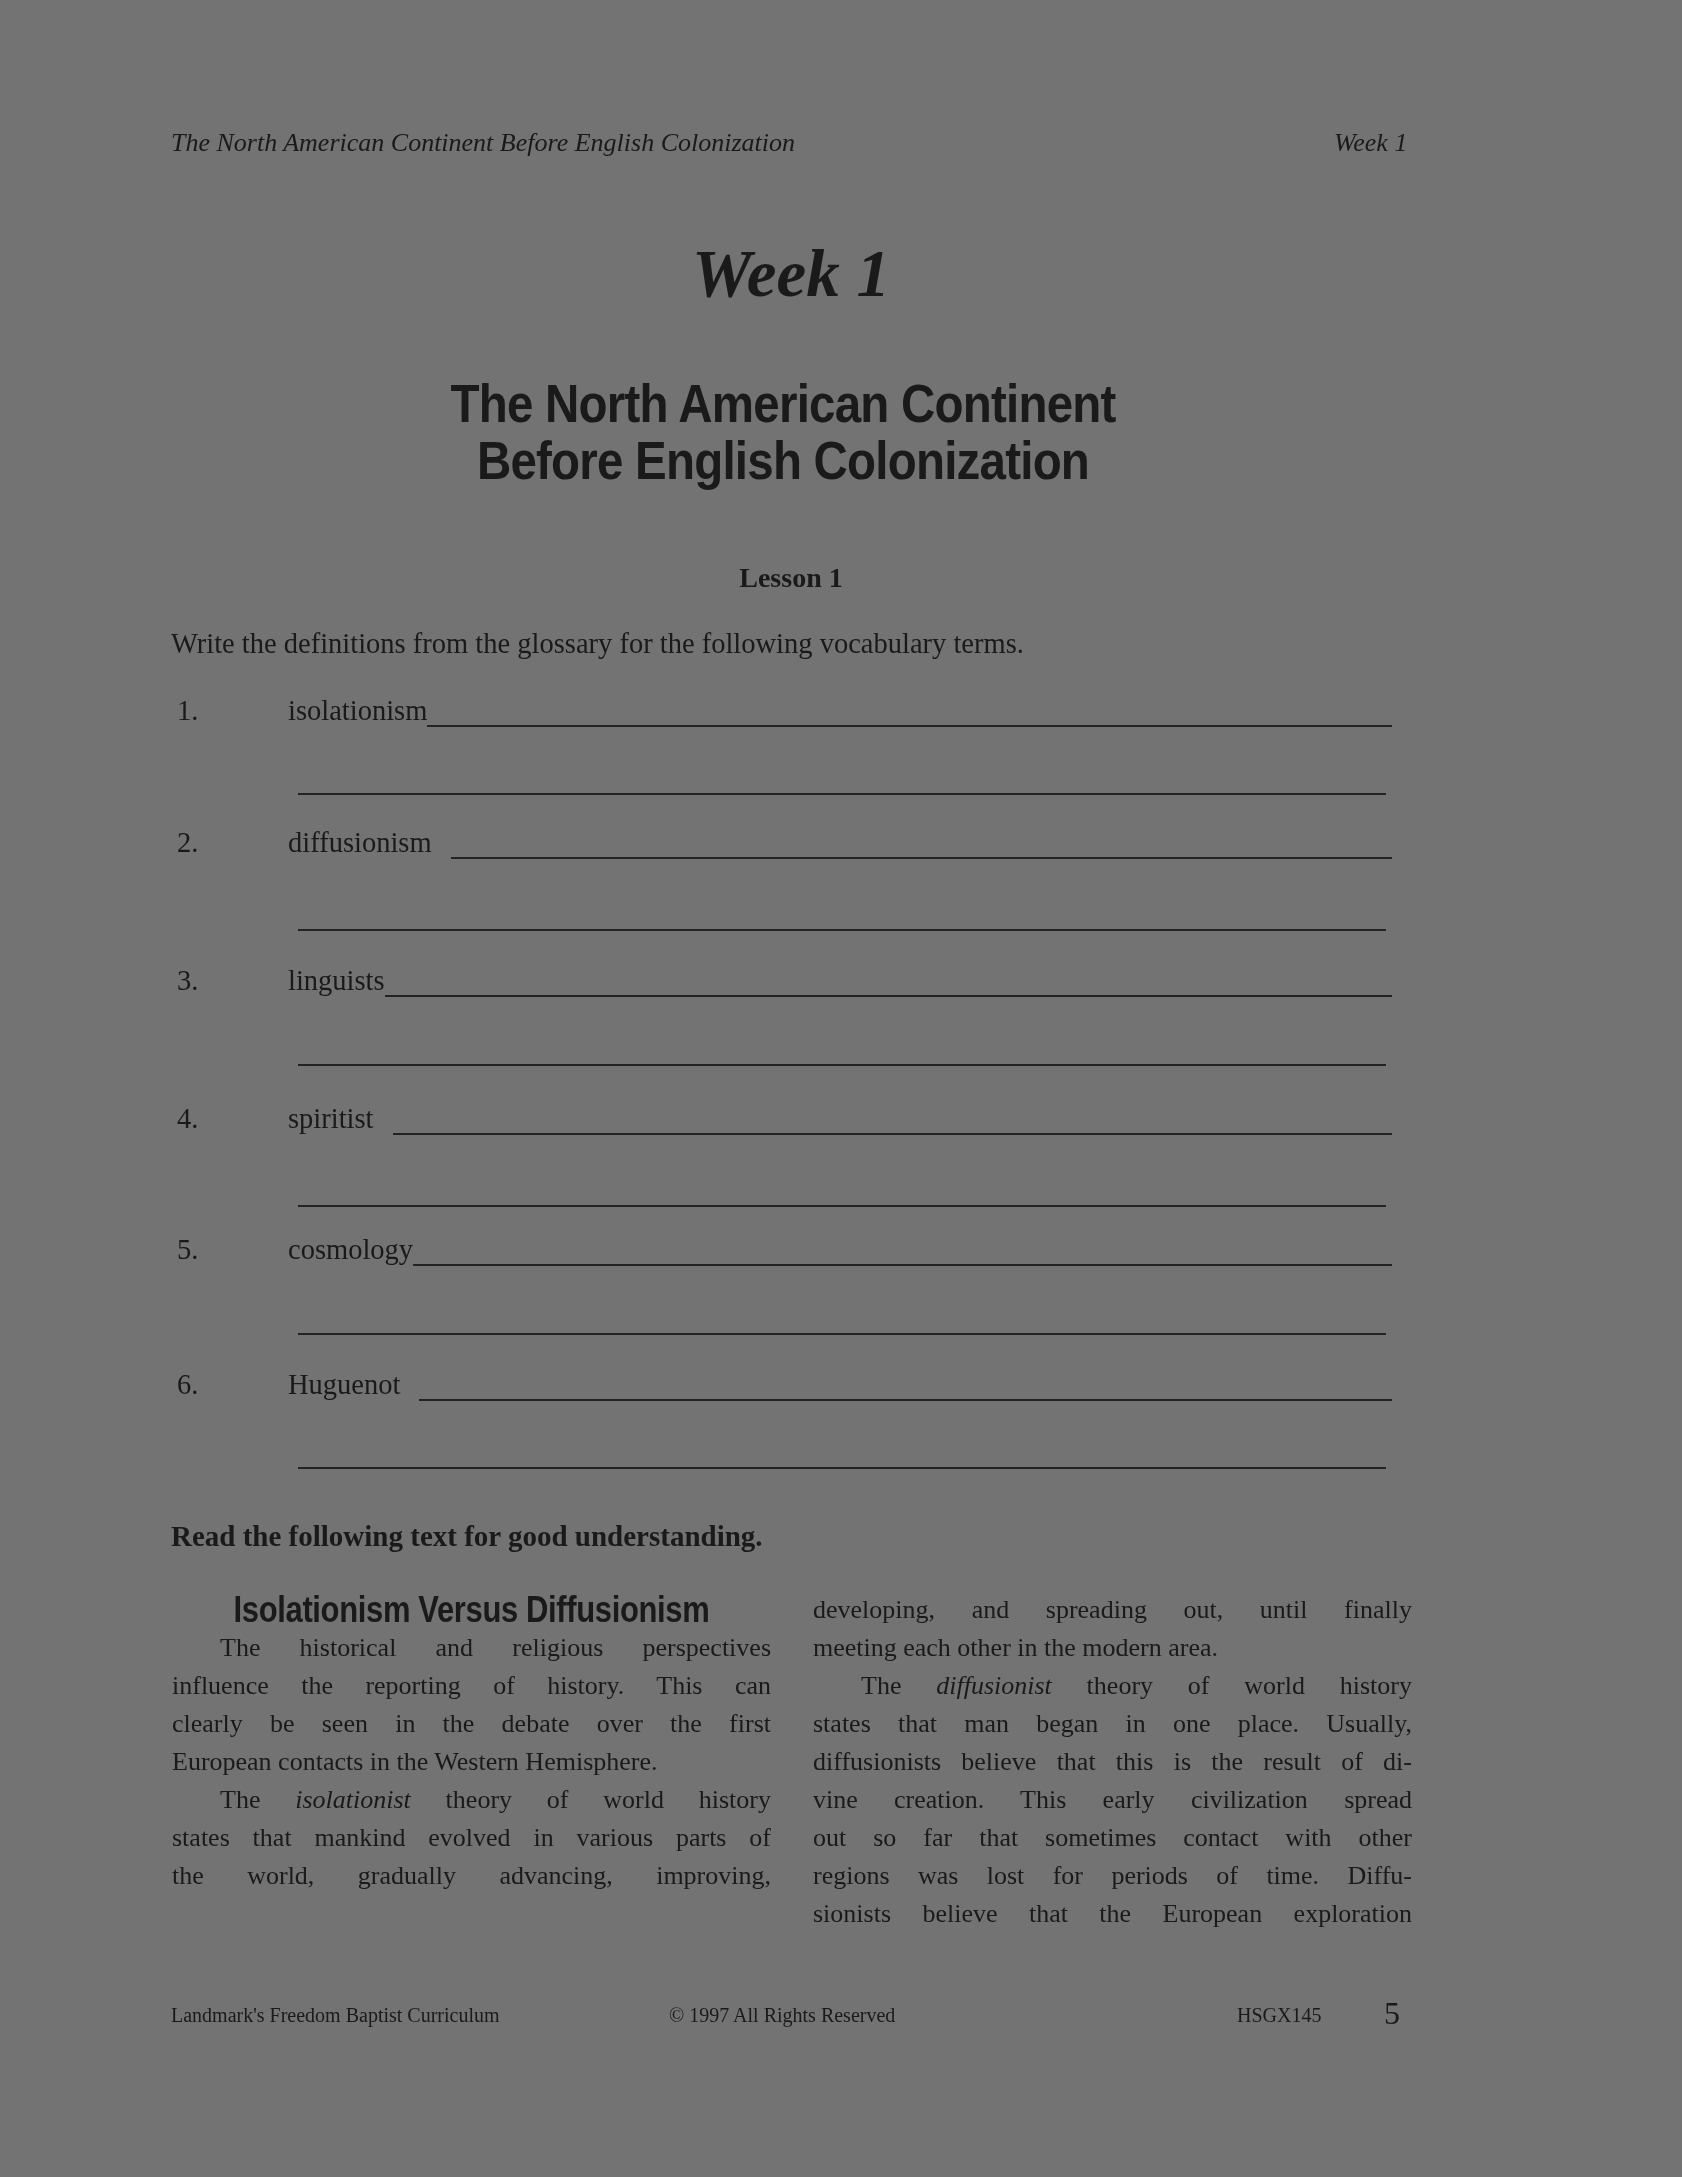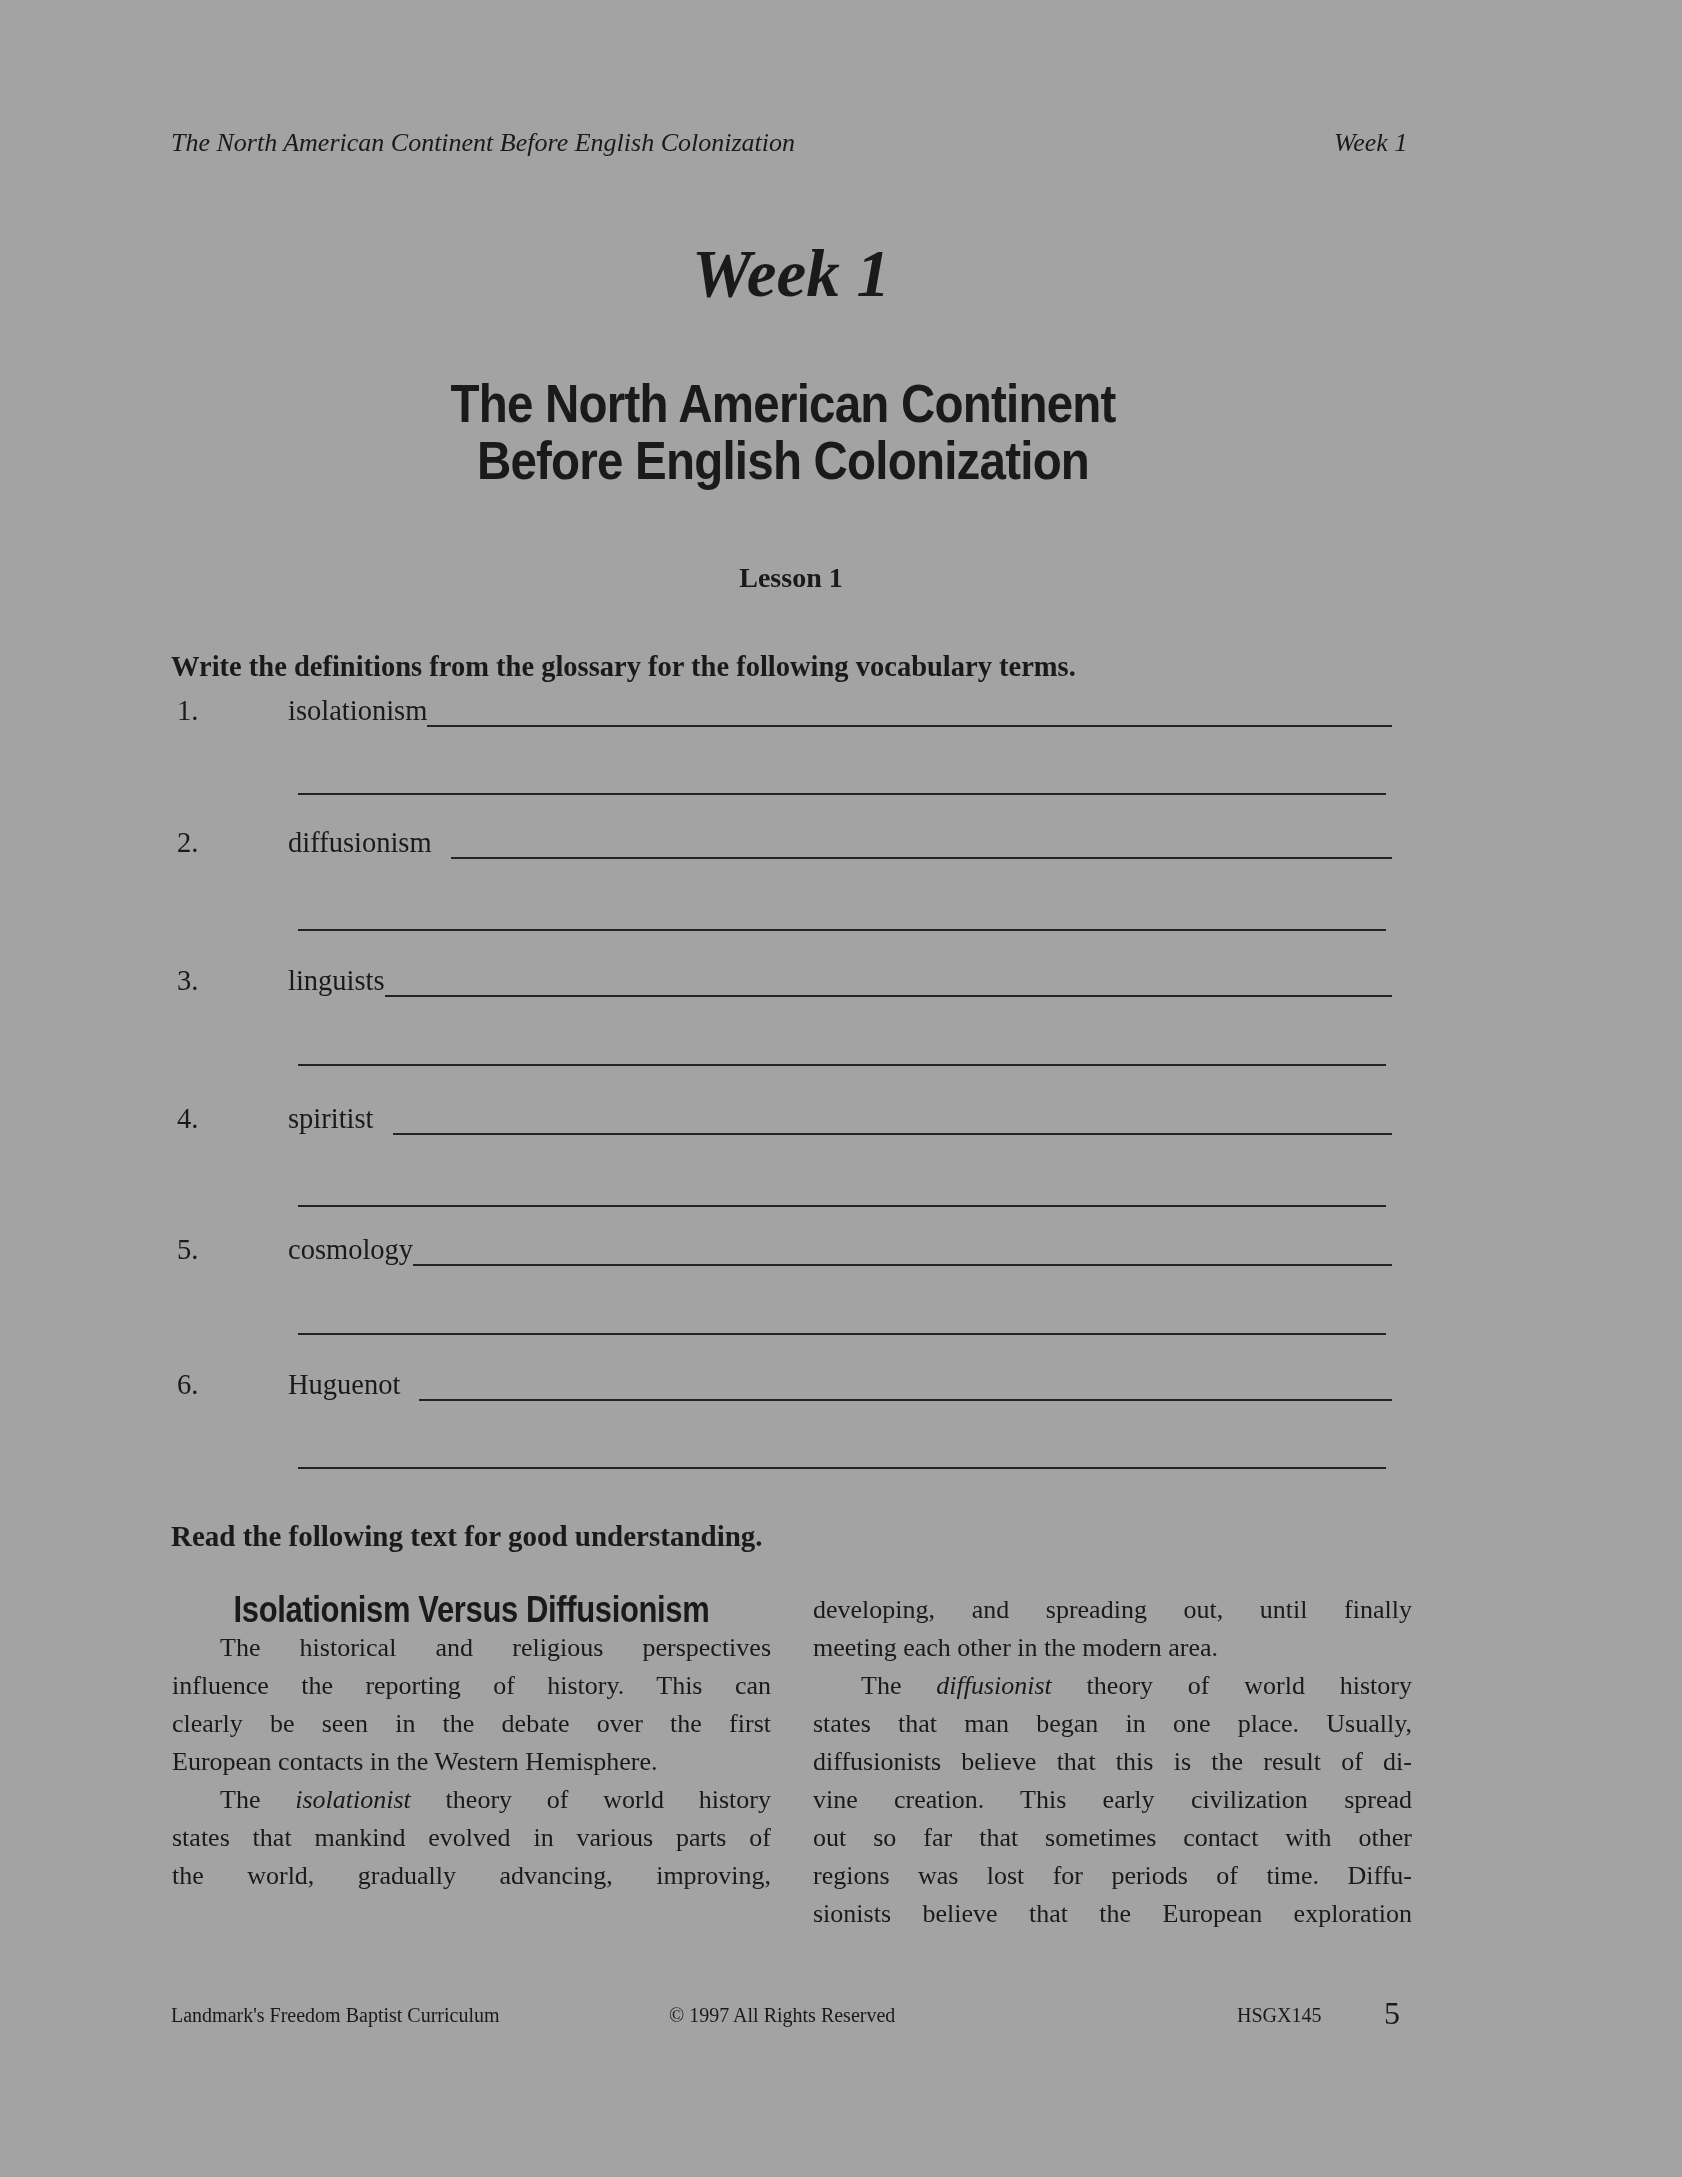--- a/index.html
+++ b/index.html
@@ -1,19 +1,19 @@
 <!DOCTYPE html>
 <html style="font-size:14px"><head>
 <meta charset="utf-8">
 <style>
   html,body{margin:0;padding:0;background:#e8e8e6;}
   .page{
     position:relative;
     width:1683px;height:2177px;
-    background:#a3a3a3;
+    background:#737373;
     color:#1a1a1a;
     font-family:"Liberation Serif","DejaVu Serif",serif;
     overflow:hidden;
   }
   
   .rh{position:absolute;top:128px;font-style:italic;font-size:26px;white-space:nowrap;}
   .rh-left{left:171px;}
   .rh-right{left:1334px;}
   
   .main-title{
@@ -30,22 +30,22 @@
     letter-spacing:-0.9px;
     transform:scaleX(0.88);
     transform-origin:50% 50%;
     white-space:nowrap;
   }
   .lesson{
     position:absolute;left:177px;top:562px;width:1228px;
     text-align:center;font-weight:bold;font-size:28px;white-space:nowrap;
   }
   .instruction{
-    position:absolute;left:171px;top:651px;
-    font-weight:bold;font-size:28.5px;white-space:nowrap;
+    position:absolute;left:171px;top:628px;
+    font-weight:normal;font-size:28.5px;white-space:nowrap;
   }
   
   .vrow{
     position:absolute;left:177px;width:1215px;height:35px;
     display:flex;align-items:flex-end;font-size:28.5px;
   }
   .vrow .num{width:111px;flex:0 0 111px;}
   .vrow .term{white-space:nowrap;}
   .vrow .fill{flex:1 1 auto;border-bottom:2.6px solid #232323;}
   .vrow.gap .fill{margin-left:19px;}

